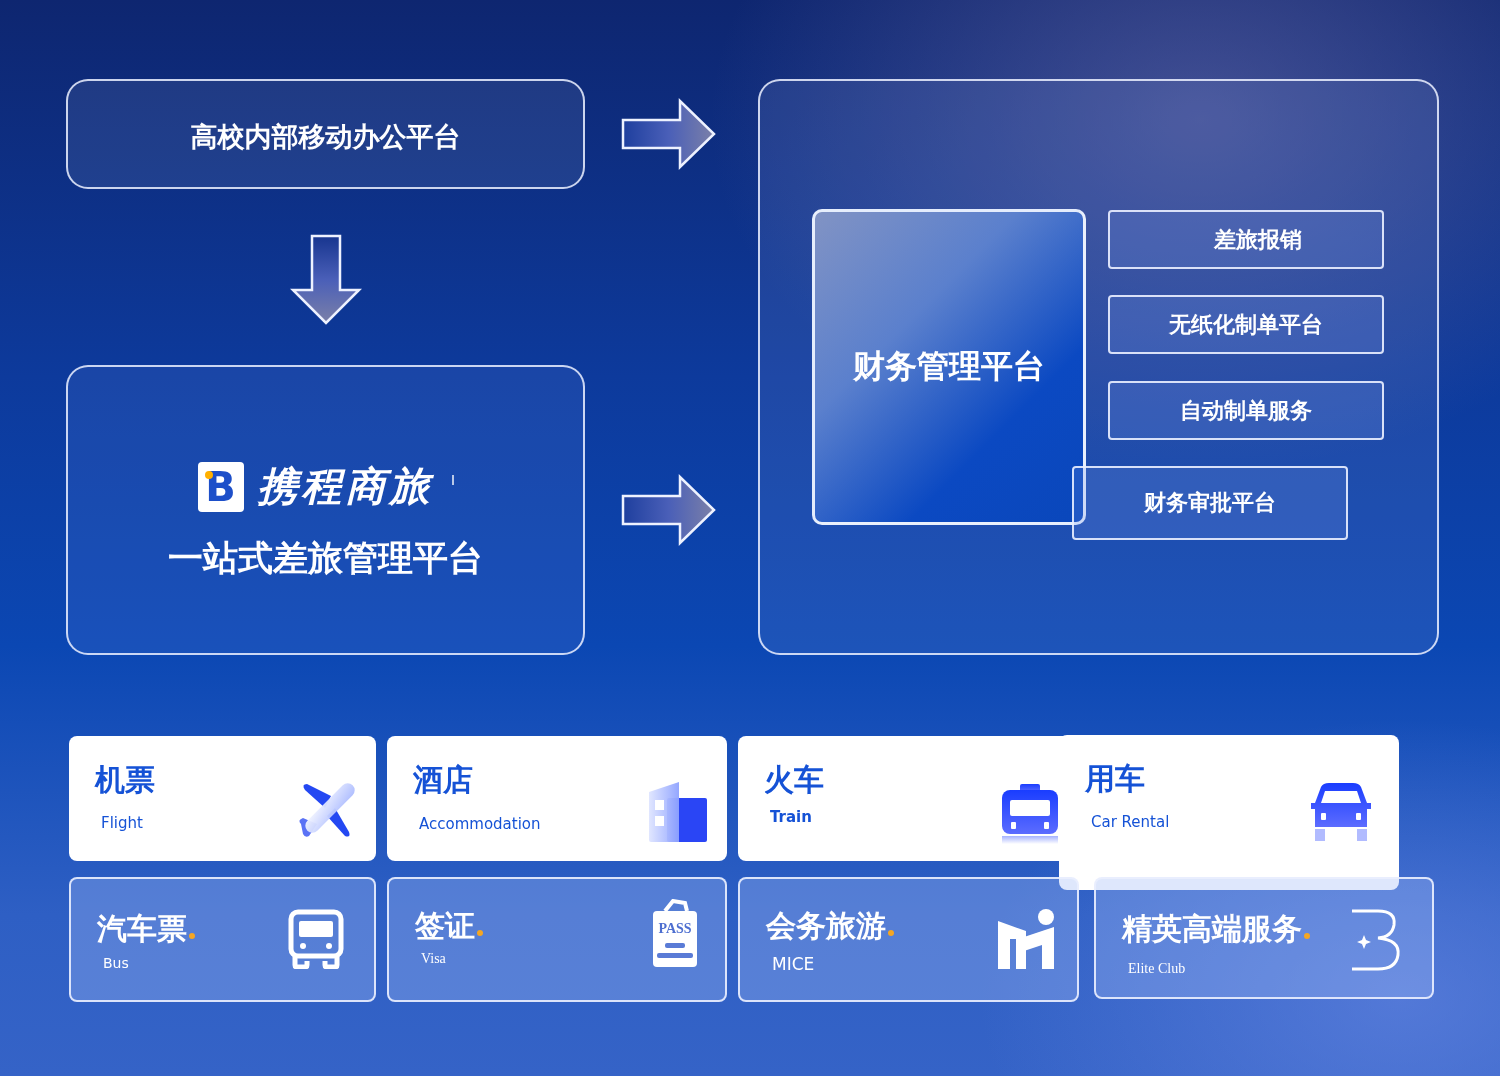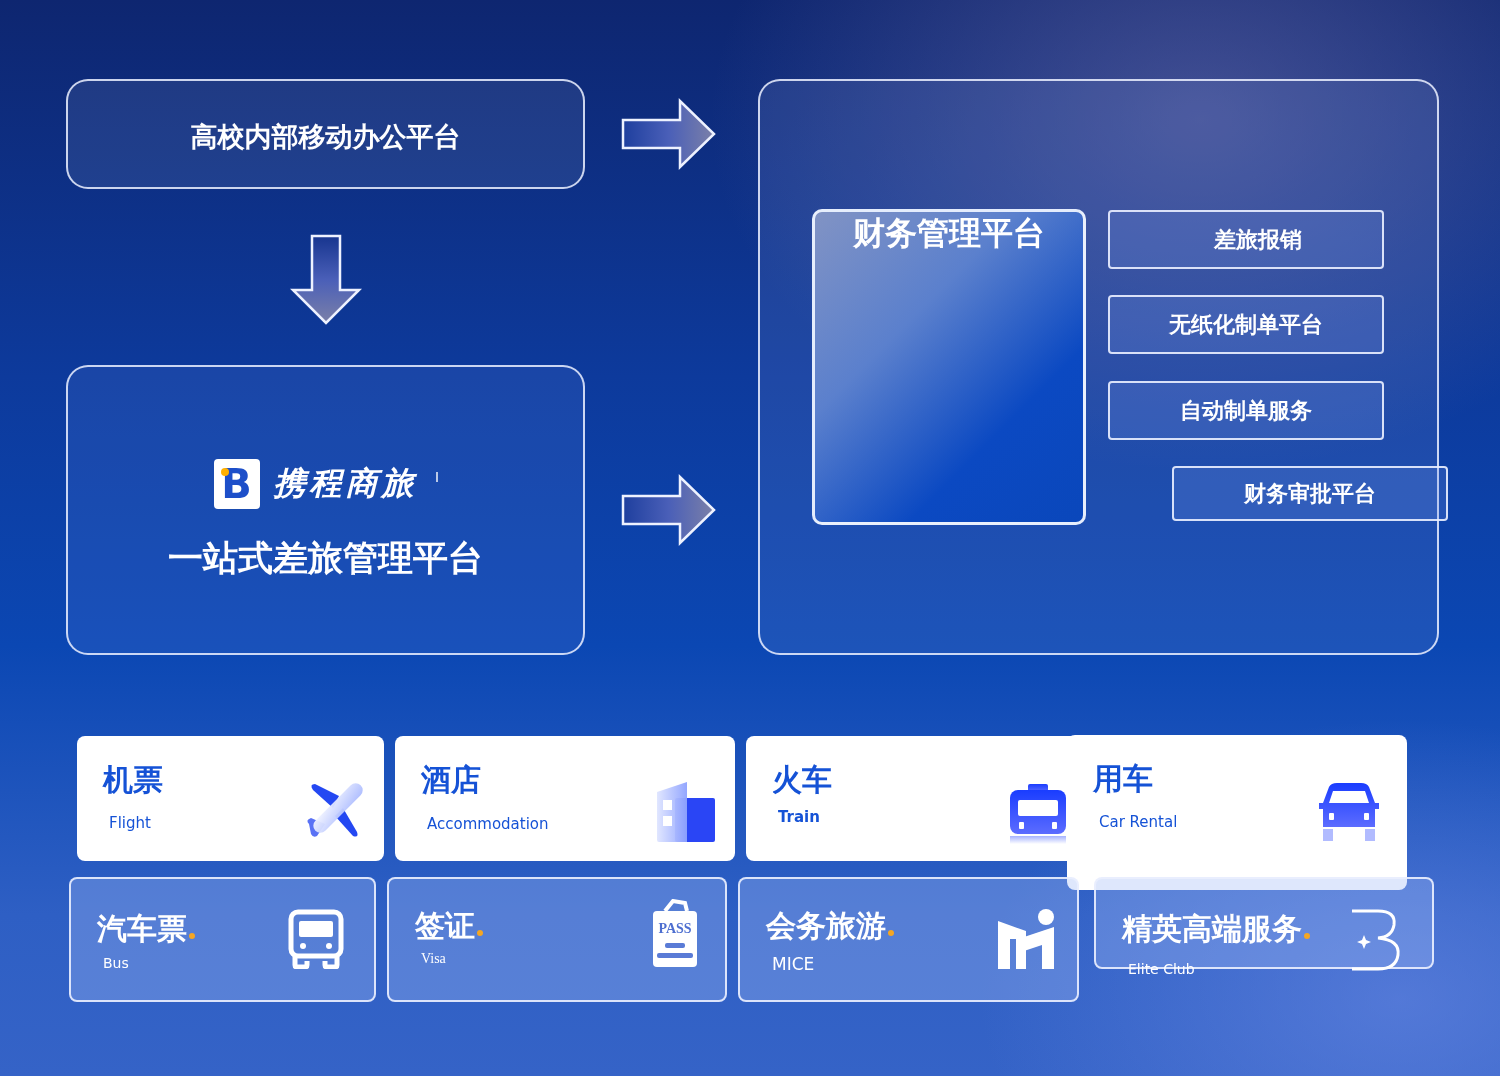--- a/index.html
+++ b/index.html
@@ -25,39 +25,39 @@
   .brand-row {
     position: absolute; left: 0; right: 0; top: 92px;
     display: flex; align-items: center; justify-content: center; gap: 14px;
   }
   .brand-logo {
     width: 46px; height: 50px; background: #fff; border-radius: 4px;
     position: relative; display: flex; align-items: center; justify-content: center;
   }
   .brand-logo .b-glyph { font-weight: bold; font-size: 40px; color: #1d4fc9; line-height: 1; }
   .brand-logo .dot { position: absolute; left: 7px; top: 9px; width: 8px; height: 8px; border-radius: 50%; background: #ffb000; }
-  .brand-name { color: #fff; font-size: 32px; font-weight: bold; letter-spacing: 4px; font-style: italic; }
+  .brand-name { color: #fff; font-size: 40px; font-weight: bold; letter-spacing: 4px; font-style: italic; }
   .brand-sep { width: 2px; height: 10px; background: rgba(255,255,255,0.7); margin-left: 4px; margin-top: -14px; }
   .fin-main {
     position: absolute; box-sizing: border-box; border: 3px solid rgba(240,245,255,0.95);
     border-radius: 10px;
     background: linear-gradient(135deg, #8193c4 0%, #5b80cd 35%, #0b49c2 70%, #0a47bb 100%);
-    display: flex; justify-content: center;
+    display: flex; align-items: center; justify-content: center;
     color: #fff; font-weight: bold; font-size: 32px;
   }
   .fin-item {
     position: absolute; box-sizing: border-box; border: 2px solid rgba(235,240,255,0.9);
     border-radius: 4px; background: rgba(120,150,230,0.22);
     display: flex; align-items: center; justify-content: center;
     color: #fff; font-weight: bold; font-size: 22px;
   }
   .card {
     position: absolute; box-sizing: border-box; border-radius: 8px;
   }
-  .card.white { background: #fff; margin-left: 8px; }
+  .card.white { background: #fff; }
   .card.glass { background: rgba(160,185,245,0.35); border: 2px solid rgba(235,240,255,0.9); }
   .card .zh { position: absolute; left: 26px; font-weight: bold; font-size: 30px; }
   .card .en { position: absolute; left: 32px; font-size: 15px; }
   .card.white .zh { color: #1552d6; }
   .card.white .en { color: #1552d6; }
   .card.glass .zh { color: #fff; }
   .card.glass .en { color: #fff; }
   .card .accent-dot { display: inline-block; width: 6px; height: 6px; border-radius: 50%; background: #f5a623; margin-left: 2px; vertical-align: baseline; }
   .card .icon { position: absolute; }
 </style>
@@ -121,21 +121,21 @@
 
 <div class="fin-item" style="left:1108px; top:210px; width:276px; height:59px;padding-left:24px;">
   <span>差旅报销</span>
 </div>
 <div class="fin-item" style="left:1108px; top:295px; width:276px; height:59px;">
   <span>无纸化制单平台</span>
 </div>
 <div class="fin-item" style="left:1108px; top:381px; width:276px; height:59px;">
   <span>自动制单服务</span>
 </div>
-<div class="fin-item" style="left:1172px; top:466px; width:276px; height:55px;">
+<div class="fin-item" style="left:1072px; top:466px; width:276px; height:74px;">
   <span>财务审批平台</span>
 </div>
 
 <div class="card white" style="left:69px; top:736px; width:307px; height:125px;">
   <span class="zh" style="top:24px;">机票</span>
   <span class="en" style="top:78px;">Flight</span>
   <svg class="icon" style="left:226px; top:42px;" width="70" height="64" viewBox="0 0 70 64">
     <defs>
         <linearGradient id="gp" x1="0" y1="1" x2="1" y2="0">
           <stop offset="0" stop-color="#f4f6ff"></stop>
@@ -238,21 +238,21 @@
 <div class="card glass" style="left:738px; top:877px; width:341px; height:125px;">
   <span class="zh" style="top:27px;"><span>会务旅游</span><span class="accent-dot"></span></span>
   <span class="en" style="top:75px; font-size:17px;text-align:right;">MICE</span>
   <svg class="icon" style="left:256px; top:30px;" width="64" height="62" viewBox="0 0 64 62">
     <circle cx="50" cy="8" r="8" fill="#fff"></circle>
     <path d="M2 12 L30 22 L30 60 L20 60 L20 30 L14 30 L14 60 L2 60 Z" fill="#fff"></path>
     <path d="M22 30 L58 18 L58 60 L46 60 L46 36 L22 44 Z" fill="#fff"></path>
   </svg>
 </div>
 
-<div class="card glass" style="left:1094px; top:877px; width:340px; height:92px;">
+<div class="card glass" style="left:1094px; top:877px; width:340px; height:122px;font-family:Liberation Serif, serif;">
   <span class="zh" style="top:30px;"><span>精英高端服务</span><span class="accent-dot"></span></span>
   <span class="en" style="top:82px; font-size:14px;">Elite Club</span>
   <div class="icon" style="left:252px; top:28px; width:56px; height:66px;">
     <svg width="56" height="66" viewBox="0 0 56 66" style="position:absolute; left:0; top:0;">
       <path d="M4 4 H30 Q48 4 46 18 Q44 30 30 31 Q52 33 50 48 Q48 62 30 62 H4" fill="none" stroke="#fff" stroke-width="3"></path>
       <path d="M14 33 L16 28 L18 33 L23 35 L18 37 L16 42 L14 37 L9 35 Z" fill="#fff"></path>
     </svg>
   </div>
 </div>
 

